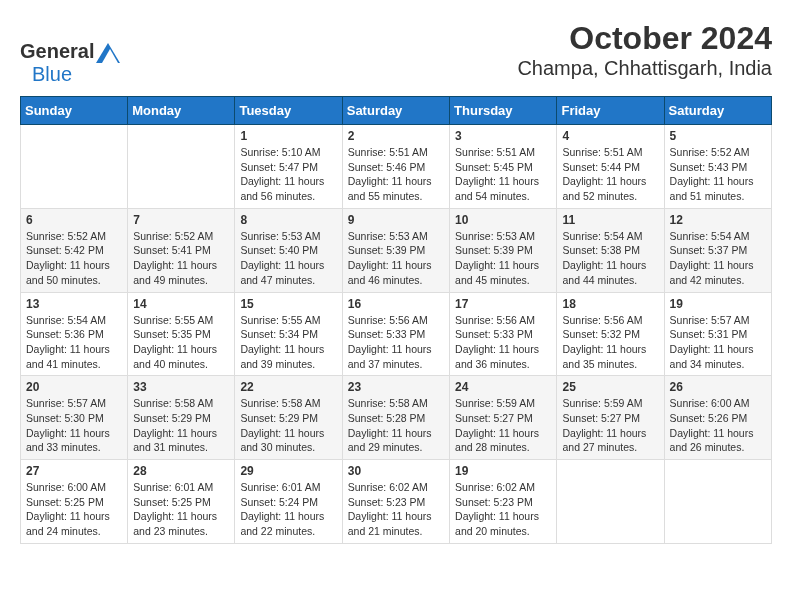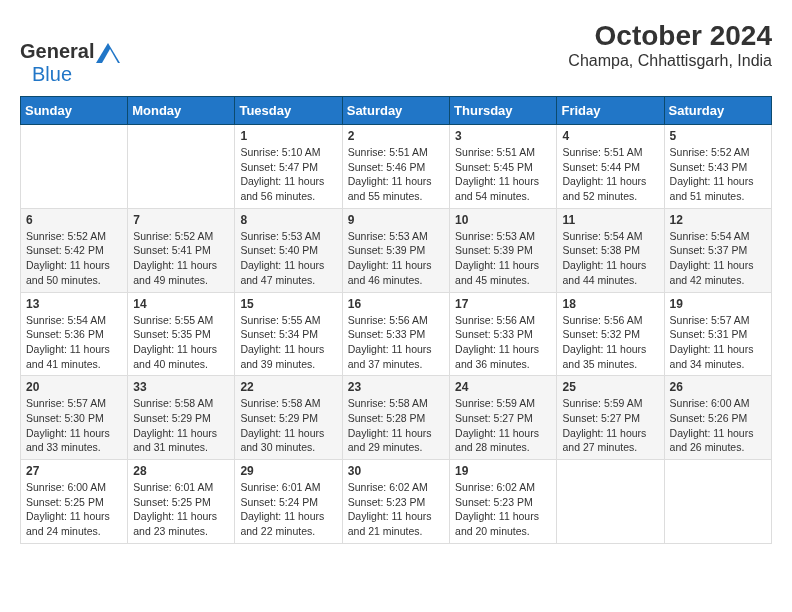--- a/index.html
+++ b/index.html
@@ -33,26 +33,26 @@
     .logo-blue { color: #2176c7; font-size: 20px; margin-left: 12px; }
     .logo-icon {
       width: 24px;
       height: 20px;
       margin-left: 2px;
     }
     .title-block {
       text-align: right;
     }
     .month-title {
-      font-size: 28px;
+      font-size: 32px;
       font-weight: bold;
       color: #333;
     }
     .location {
-      font-size: 16px;
+      font-size: 20px;
       color: #333;
       text-align: right;
     }
     .calendar {
       width: 100%;
       border-collapse: collapse;
       border: 1px solid #ccc;
     }
     .calendar th {
       background-color: #2176c7;

